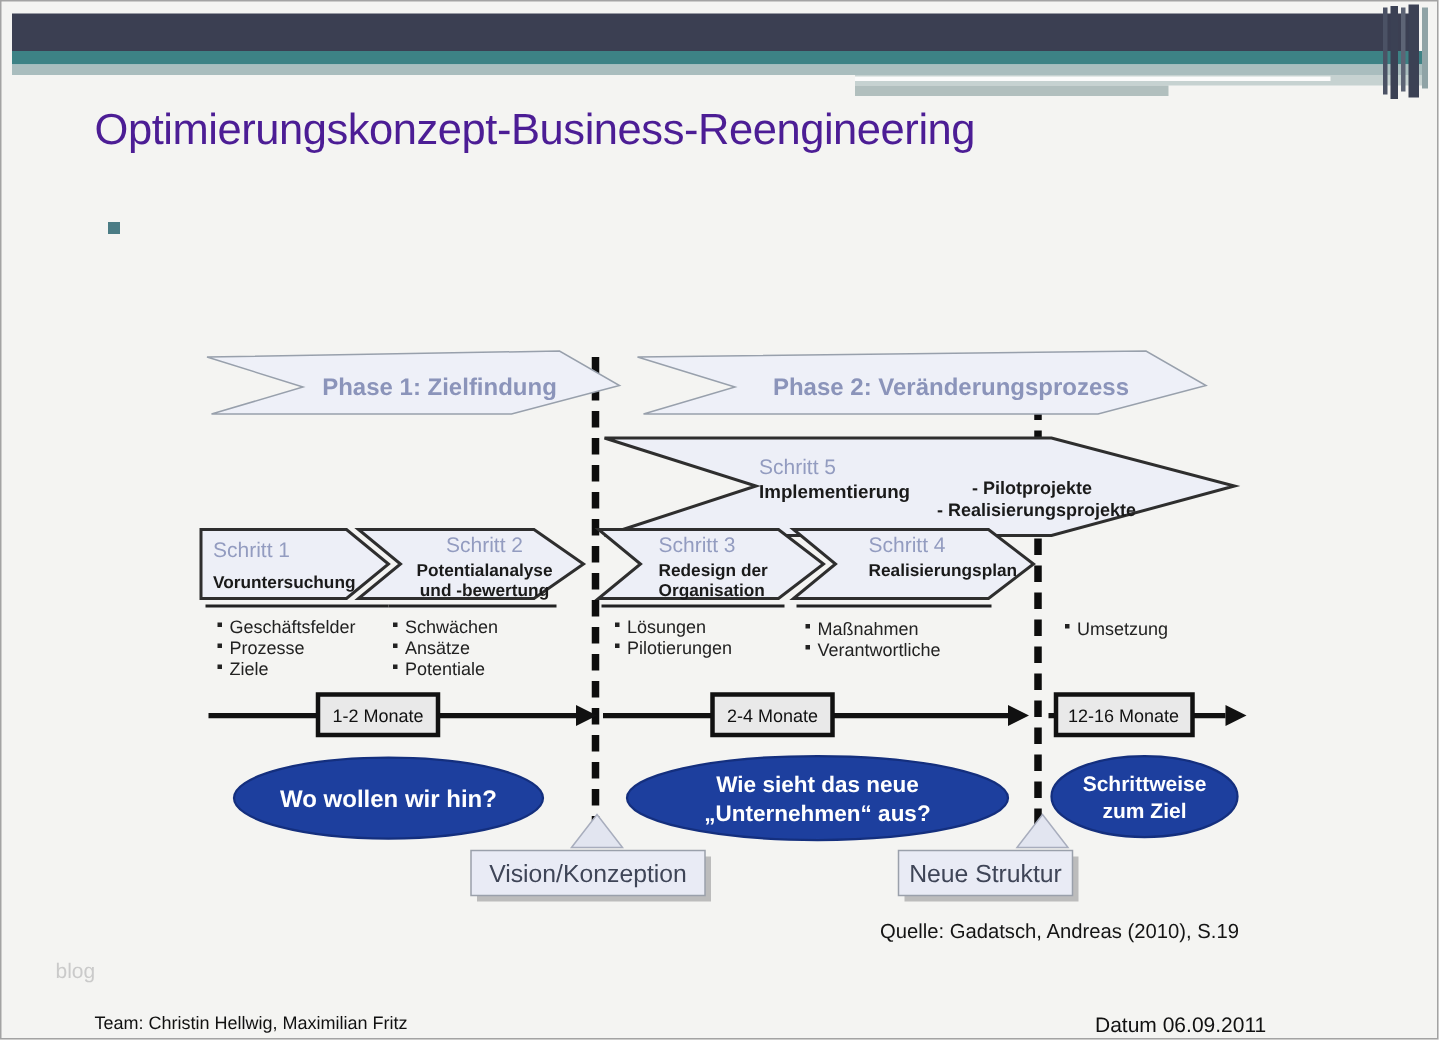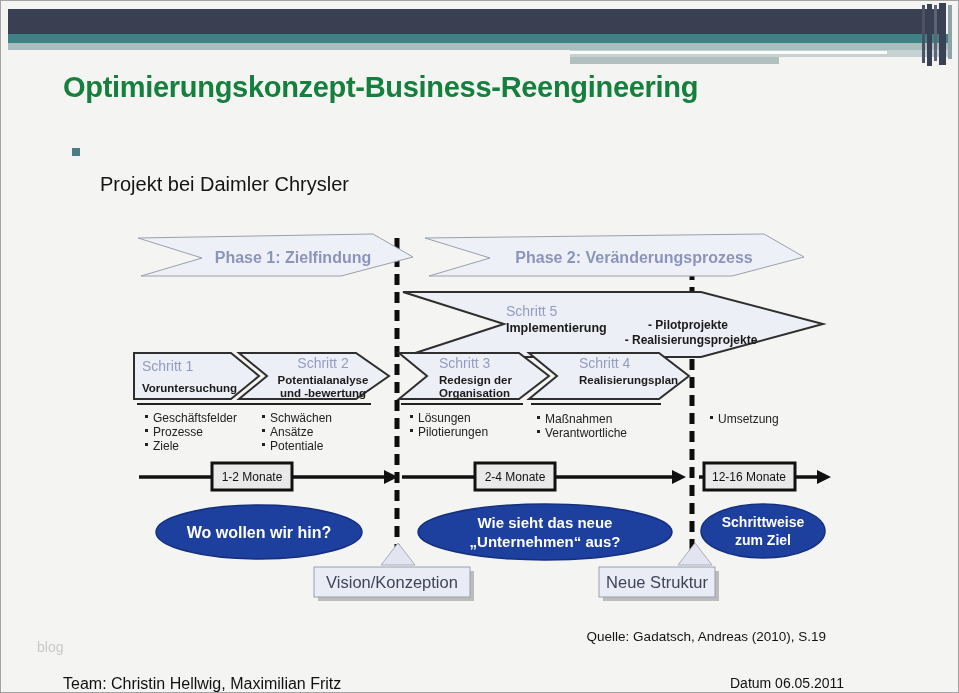--- a/index.html
+++ b/index.html
@@ -17,21 +17,21 @@
   .bar-white-line{left:569px;top:50px;width:317px;height:3px;background:#fbfbfb;}
   .bar-sub-b{left:569px;top:56px;width:209px;height:7px;background:#b1bfbe;}
   .vb1{left:921px;top:4px;width:3px;height:58px;background:#4b5265;}
   .vb2{left:926px;top:3px;width:5px;height:62px;background:#3b4154;}
   .vb3{left:933px;top:4px;width:3px;height:56px;background:#5d6475;}
   .vb4{left:938px;top:2px;width:7px;height:62px;background:#3b4154;}
   .vb5{left:947px;top:4px;width:4px;height:54px;background:#8fa3a6;}
   
   .slide-title{
     position:absolute;left:62px;top:70px;width:820px;
-    font-size:29px;font-weight:bold;color:#15803d;letter-spacing:-0.3px;
+    font-size:29px;font-weight:normal;color:#4c1d95;letter-spacing:-0.3px;
   }
   .bullet-marker{
     position:absolute;left:71px;top:147px;width:8px;height:8px;background:#4b7c85;
   }
   .bullet-text{
     position:absolute;left:99px;top:138px;width:760px;
     font-size:20px;color:#141414;line-height:30px;
   }
   
   svg text{font-family:"Liberation Sans",sans-serif;}
@@ -47,23 +47,23 @@
   .banner{fill:#eef0f8;stroke:#98a0ac;stroke-width:1;}
   .dash{stroke:#0d0d0d;stroke-width:5;stroke-dasharray:11 7;}
   .tline{stroke:#111;stroke-width:3.5;}
   .durbox{fill:#e9e9e9;stroke:#111;stroke-width:3;}
   .oval{fill:#1d3f9e;stroke:#142f7e;stroke-width:1.5;}
   .tri{fill:#e2e5f0;stroke:#a8adbd;stroke-width:1;}
   .resbox{fill:#e9ebf5;stroke:#9aa0ab;stroke-width:1;}
   .resshadow{fill:#bcbcbc;}
   .underline{stroke:#222;stroke-width:2;}
   
-  .source-text{position:absolute;left:585px;top:612px;width:240px;text-align:right;font-size:13.5px;color:#141414;margin-top:16px;}
+  .source-text{position:absolute;left:585px;top:612px;width:240px;text-align:right;font-size:13.5px;color:#141414;}
   .watermark{position:absolute;left:36px;top:638px;font-size:14px;color:#cacaca;}
-  .footer-team{position:absolute;left:62px;top:674px;font-size:16px;color:#111;}
+  .footer-team{position:absolute;left:62px;top:674px;font-size:12px;color:#111;}
   .footer-date{position:absolute;left:729px;top:674px;font-size:14px;color:#111;}
 </style>
 </head>
 <body>
 
 <div class="hdr">
   <div class="bar-navy"></div>
   <div class="bar-teal"></div>
   <div class="bar-light"></div>
   <div class="bar-sub-a"></div>
@@ -74,21 +74,20 @@
   <div class="vb3"></div>
   <div class="vb4"></div>
   <div class="vb5"></div>
 </div>
 
 <div class="slide-title">Optimierungskonzept-Business-Reengineering</div>
 
 <div class="bullet-marker"></div>
 <div class="bullet-text">
   <br>
-  <span>Projekt bei Daimler Chrysler</span>
 </div>
 
 <svg width="959" height="693" viewBox="0 0 959 693" style="position:absolute;left:0;top:0;">
 
   <line class="dash" x1="396" y1="237" x2="396" y2="552"></line>
   <line class="dash" x1="691" y1="268" x2="691" y2="552"></line>
 
   <polygon class="banner" points="137,237 372,233 412,256 340,275 140,275 201,257"></polygon>
   <text class="t-phase" x="292" y="262" text-anchor="middle">Phase 1: Zielfindung</text>
 
@@ -185,13 +184,13 @@
   <text class="t-res" x="391" y="587" text-anchor="middle">Vision/Konzeption</text>
 
   <rect class="resshadow" x="602" y="570" width="116" height="30"></rect>
   <rect class="resbox" x="598" y="566" width="116" height="30"></rect>
   <text class="t-res" x="656" y="587" text-anchor="middle">Neue Struktur</text>
 </svg>
 
 <div class="source-text">Quelle: Gadatsch, Andreas (2010), S.19</div>
 <div class="watermark">blog</div>
 <div class="footer-team">Team: Christin Hellwig, Maximilian Fritz</div>
-<div class="footer-date">Datum 06.05.2011</div>
+<div class="footer-date">Datum 06.09.2011</div>
 
 </body></html>

